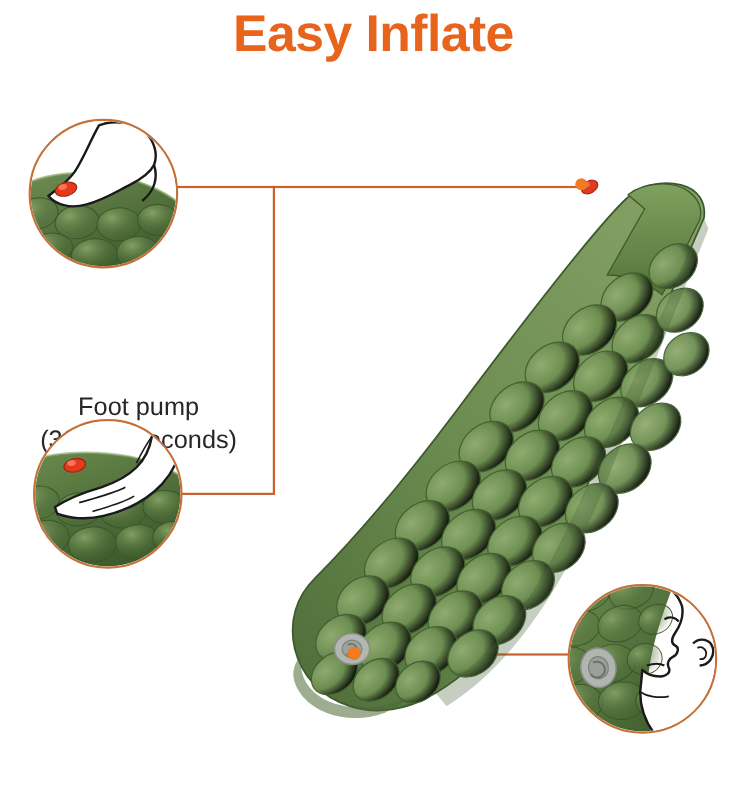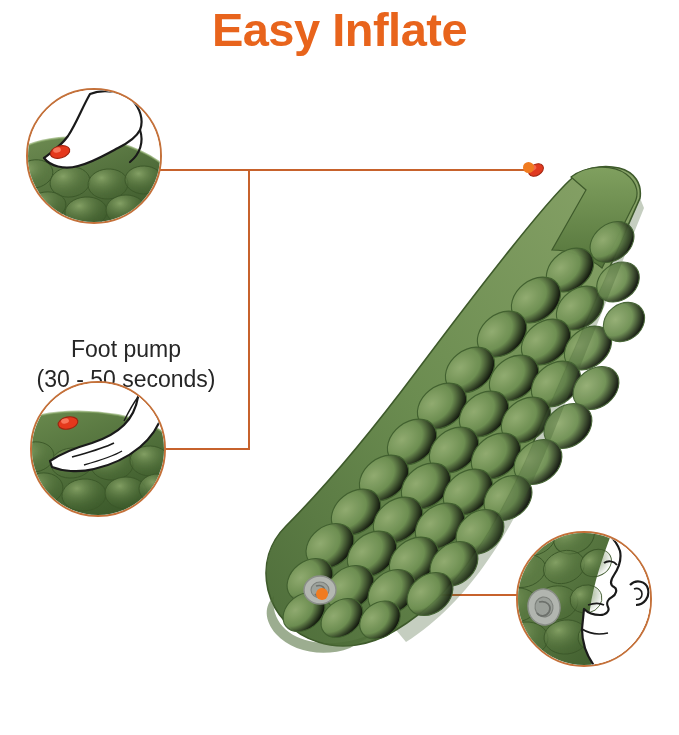--- a/index.html
+++ b/index.html
@@ -168,21 +168,21 @@
         <path d="M86 436 C92 434 96 438 94 443 C92 447 87 447 85 444" fill="none" stroke="#6F736E" stroke-width="1.6"></path>
       </g>
 
       <g>
         <ellipse cx="306" cy="20" rx="8" ry="5.5" transform="rotate(-30 306 20)" fill="#E03A20" stroke="#A3250F" stroke-width="1"></ellipse>
         <ellipse cx="303" cy="18" rx="3.5" ry="2.6" transform="rotate(-30 303 18)" fill="#F4664A"></ellipse>
       </g>
     </svg>
   </div>
 
-  <div class="callout" id="callout-1" style="left:26px;top:88px;width:136px;height:136px;">
+  <div class="callout" id="callout-1" style="left:26px;top:108px;width:136px;height:136px;">
     <div class="circle" style="width:132px;height:132px;">
       <svg width="132" height="132" viewBox="0 0 132 132">
         <defs>
           <linearGradient id="p1a" x1="0" y1="0" x2="0.6" y2="1">
             <stop offset="0%" stop-color="#6E8C52"></stop>
             <stop offset="100%" stop-color="#3F5C2D"></stop>
           </linearGradient>
           <radialGradient id="p1p" cx="35%" cy="28%" r="75%">
             <stop offset="0%" stop-color="#88A468"></stop>
             <stop offset="100%" stop-color="#47663200"></stop>

